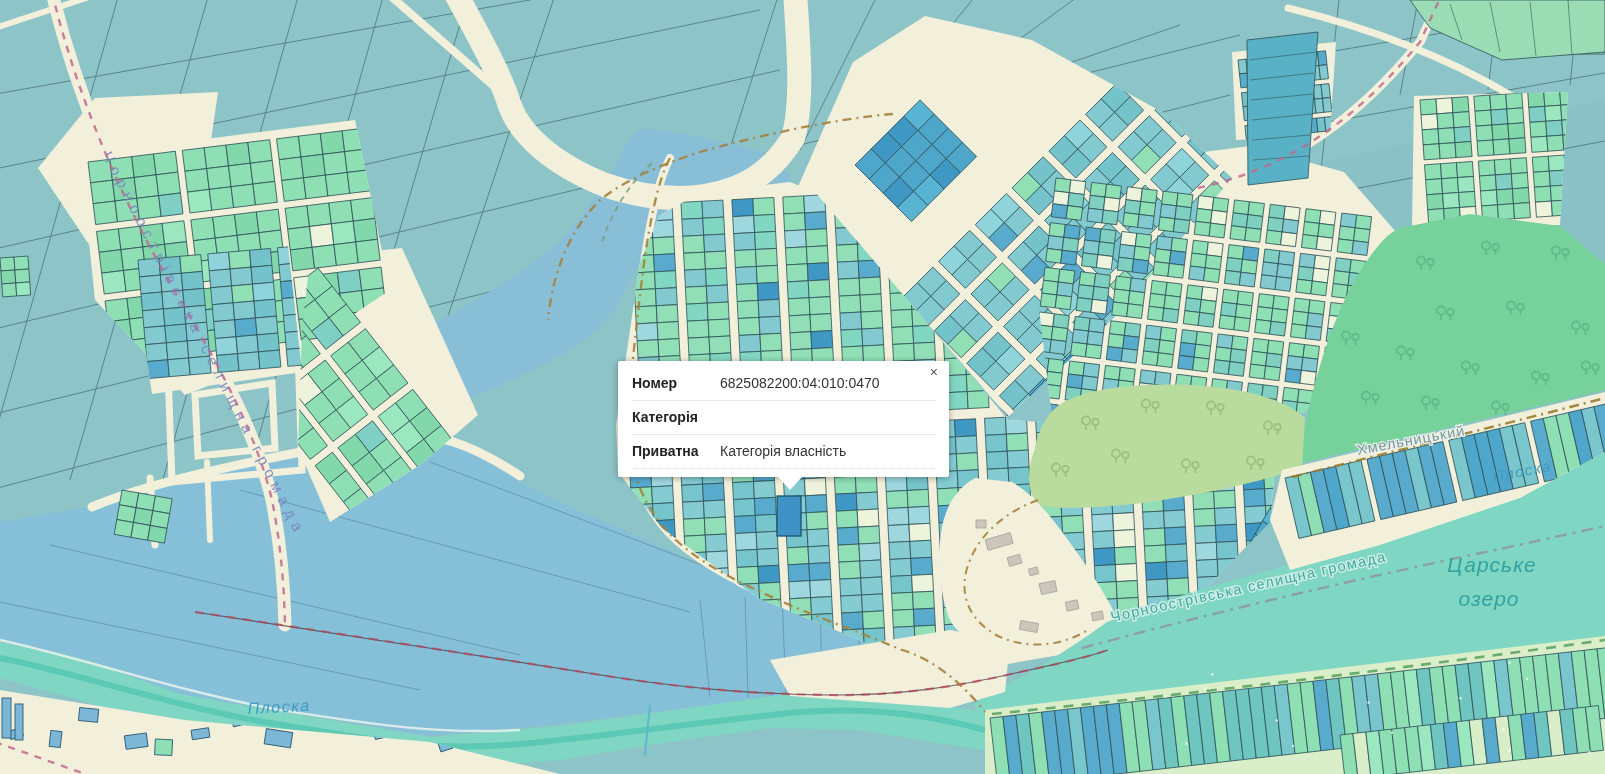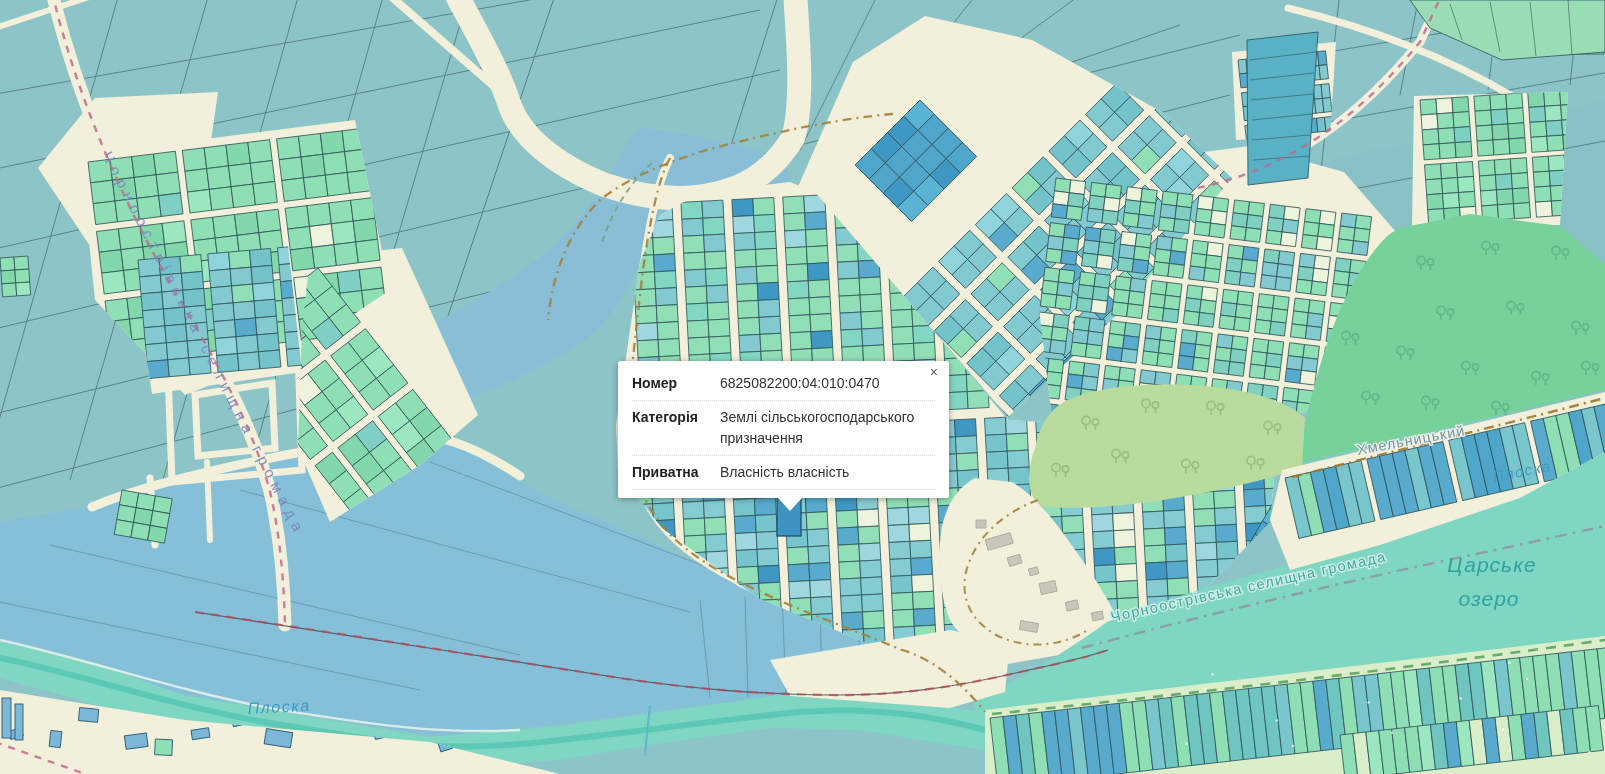--- a/index.html
+++ b/index.html
@@ -9,21 +9,21 @@
   text{font-family:"Liberation Sans",sans-serif;}
   .lbl-road-left{font-size:15px;letter-spacing:6px;fill:#7b85bd;opacity:.9;}
   .lbl-hromada{font-size:14.5px;letter-spacing:1.5px;fill:#3fa89e;paint-order:stroke;stroke:#cdeee6;stroke-width:3px;}
   .lbl-lake{font-size:21px;font-style:italic;letter-spacing:1px;fill:#2fa3a0;text-anchor:middle;}
   .lbl-river{font-style:italic;fill:#3e9cc4;letter-spacing:1.5px;}
   .lbl-roadname{font-size:14.5px;letter-spacing:1px;fill:#7e949c;paint-order:stroke;stroke:#e8f3ea;stroke-width:2.5px;}
   
   .popup{position:absolute;left:618px;top:361px;width:331px;background:#fff;border-radius:2px;
          box-shadow:0 1px 6px rgba(0,0,0,.35);font-size:14px;line-height:1.5;color:#333;
          padding:6px 14px 8px;box-sizing:border-box;z-index:10;}
-  .popup .row{display:flex;padding:6px 0;border-bottom:1px dotted #d8d8d8;}
+  .popup .row{display:flex;padding:6px 0;border-bottom:1px dotted #d8d8d8;align-items:center;}
   .popup .row:last-child{border-bottom:none;}
   .popup .lbl{width:88px;flex:none;font-weight:bold;color:#222;}
   .popup .val{flex:1;}
   .popup .close{position:absolute;top:2px;right:7px;border:0;background:none;font-size:14px;
                 color:#555;cursor:pointer;padding:2px 4px;line-height:1;font-family:inherit;}
   .popup .pointer{position:absolute;left:160px;top:100%;width:0;height:0;
                   border-left:12px solid transparent;border-right:12px solid transparent;
                   border-top:13px solid #fff;}
 </style>
 </head>
@@ -1991,21 +1991,20 @@
 </svg>
 
 <div class="popup">
   <button class="close">×</button>
   <div class="row">
     <div class="lbl">Номер</div>
     <div class="val">6825082200:04:010:0470</div>
   </div>
   <div class="row">
     <div class="lbl">Категорія</div>
-    <div class="val">Землі сільськогосподарського призначення</div>
   </div>
   <div class="row">
     <div class="lbl">Приватна</div>
-    <div class="val">Власність власність</div>
+    <div class="val">Категорія власність</div>
   </div>
   <div class="pointer"></div>
 </div>
 </div>
 
 </body></html>

